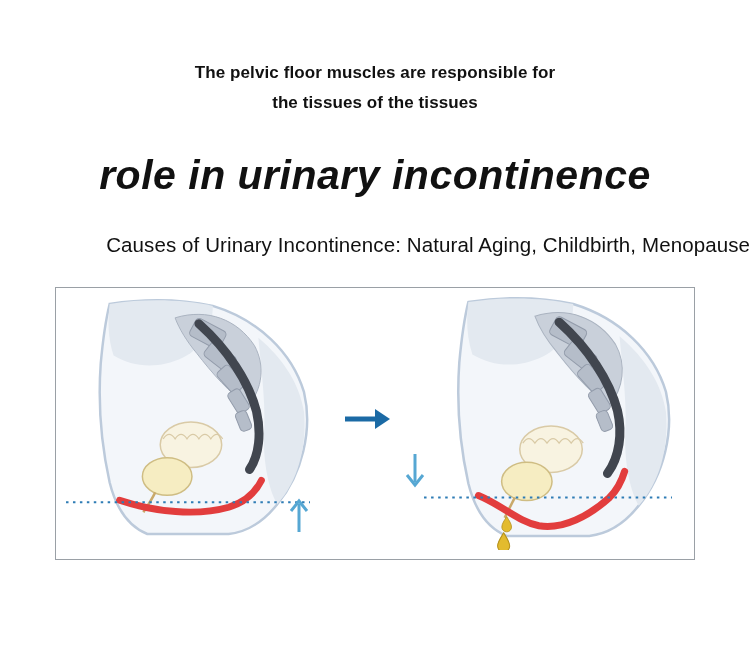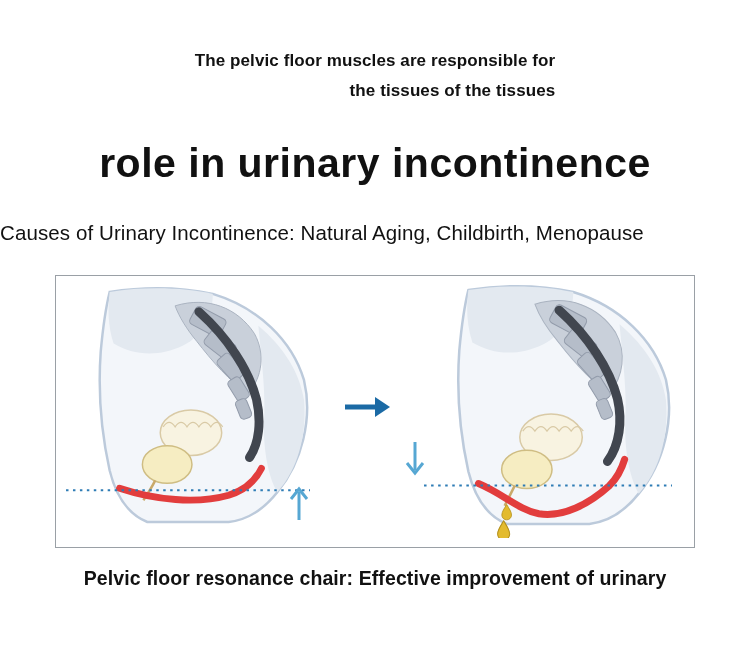--- a/index.html
+++ b/index.html
@@ -2,30 +2,30 @@
 <html><head>
 <meta charset="utf-8">
 <style>
   html,body{margin:0;padding:0;}
   body{
     width:750px;height:664px;background:#ffffff;
     font-family:"Liberation Sans","DejaVu Sans",sans-serif;
     color:#111;overflow:hidden;
   }
   .header-block{
-    padding-top:46px;width:fit-content;margin:0 auto;
-    font-weight:bold;font-size:17px;line-height:1.75;text-align:right;
+    padding-top:58px;width:fit-content;margin:0 auto;
+    font-weight:bold;font-size:17px;line-height:1.75;text-align:center;
     letter-spacing:.1px;
   }
   .main-title{
     margin-top:34px;text-align:center;
-    font-size:41px;font-weight:bold;letter-spacing:.5px;
+    font-size:41px;font-weight:bold;letter-spacing:.5px;font-style:italic;
   }
   .subtitle{
-    margin-top:34px;text-align:left;
+    margin-top:34px;text-align:right;
     font-size:20.5px;font-weight:normal;letter-spacing:.1px;
   }
   .diagram-panel{
     width:638px;height:271px;margin:30px auto 0;
     border:1px solid #9aa0a6;position:relative;background:#fff;
   }
   .diag{position:absolute;}
   .diag-left{left:8px;top:10px;width:248px;height:238px;}
   .diag-right{left:366px;top:8px;width:252px;height:254px;}
   .arrow-mid{position:absolute;left:286px;top:116px;width:50px;height:30px;}
@@ -108,14 +108,13 @@
   </svg>
 
   <svg class="arrow-down" viewBox="0 0 22 36">
     <line x1="11" y1="2" x2="11" y2="30" stroke="#56a7d3" stroke-width="3"></line>
     <polyline points="3,23 11,33 19,23" fill="none" stroke="#56a7d3" stroke-width="3"></polyline>
   </svg>
 
 </div>
 
 <div class="footer-block">
-  <div>Pelvic floor resonance chair: Effective improvement of urinary</div>
 </div>
 
 </body></html>

